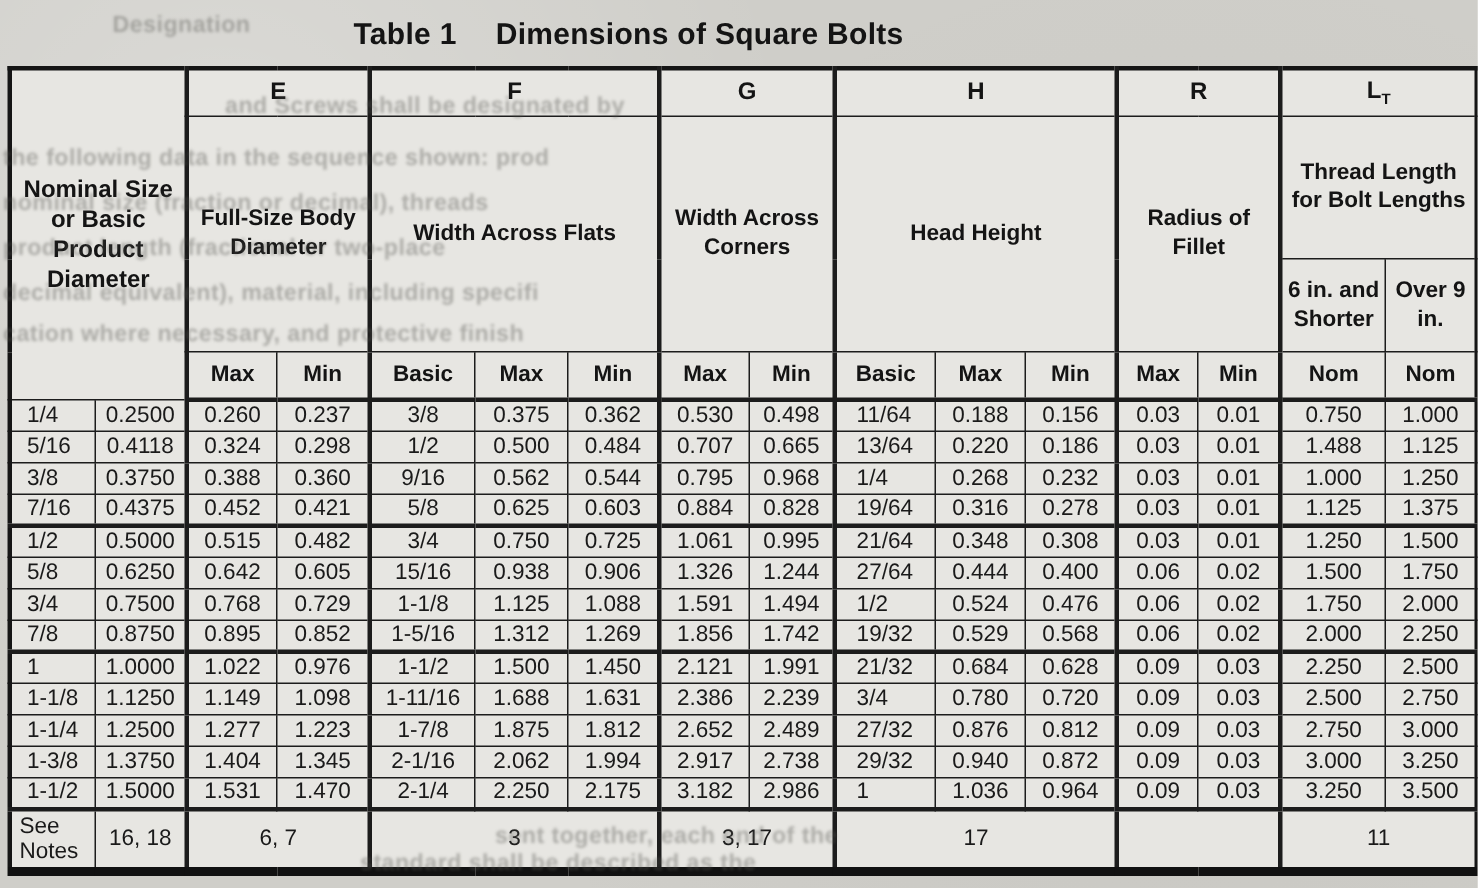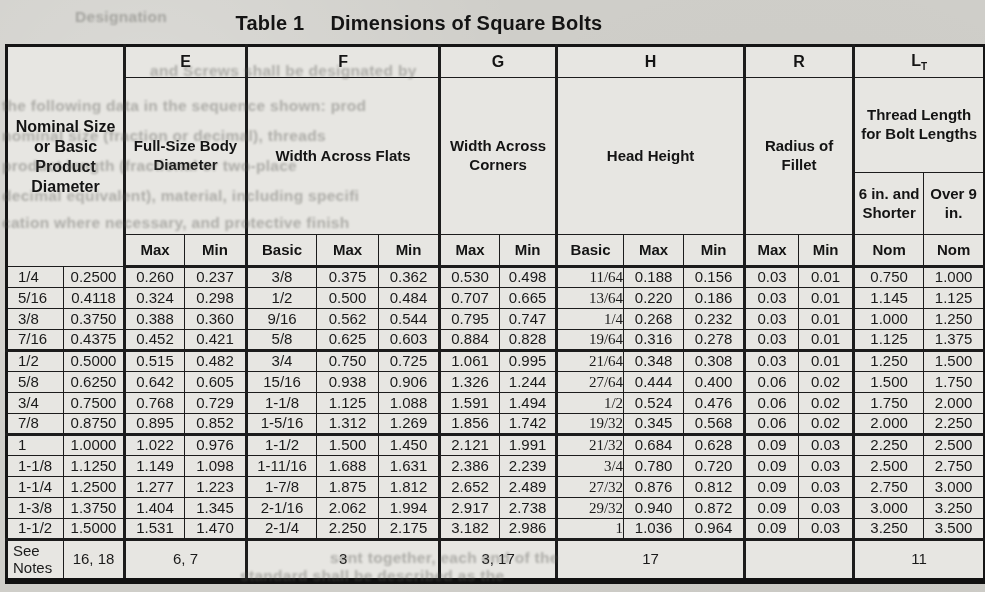--- a/index.html
+++ b/index.html
@@ -36,21 +36,21 @@
   .bR{border-right-width:3px !important;}
   tr.letterRow{height:32px;}
   tr.letterRow th{font-size:16px;}
   tr.descTop{height:95px;}
   tr.descBottom{height:62px;}
   tr.subHead{height:32px;}
   tr.subHead th{border-bottom-width:3px;}
   tbody.data tr{height:21px;border-radius:10px;}
   tbody.g2 tr:first-child td, tbody.g3 tr:first-child td{border-top-width:3px;}
   tbody.data td.c0{text-align:left;padding-left:10px;}
-  tbody.data td.c9{text-align:right;padding-left:13px;font-family:Liberation Serif, serif;}
+  tbody.data td.c9{text-align:left;padding-left:13px;}
   tr.notesRow{height:41px;}
   tr.notesRow td{border-top-width:3px;}
   td.seeNotes{text-align:left;padding-left:5px;line-height:1.15;}
   .sub-t{font-size:10px;vertical-align:-4px;font-weight:700;}
   .ghost{
     position:absolute;z-index:5;pointer-events:none;white-space:nowrap;
     font-weight:700;font-size:15.5px;color:rgba(88,88,82,.40);
     filter:blur(1px);letter-spacing:.3px;
   }
   .g0{left:75px;top:8px;}
@@ -167,33 +167,33 @@
         <td class="c4">1/2</td>
         <td class="c5">0.500</td>
         <td class="bR c6">0.484</td>
         <td class="c7">0.707</td>
         <td class="bR c8">0.665</td>
         <td class="c9">13/64</td>
         <td class="c10">0.220</td>
         <td class="bR c11">0.186</td>
         <td class="c12">0.03</td>
         <td class="bR c13">0.01</td>
-        <td class="c14">1.145</td>
+        <td class="c14">1.488</td>
         <td class="c15">1.125</td>
       </tr>
       <tr>
         <td class="c0">3/8</td>
         <td class="bR c1">0.3750</td>
         <td class="c2">0.388</td>
         <td class="bR c3">0.360</td>
         <td class="c4">9/16</td>
         <td class="c5">0.562</td>
         <td class="bR c6">0.544</td>
         <td class="c7">0.795</td>
-        <td class="bR c8">0.747</td>
+        <td class="bR c8">0.968</td>
         <td class="c9">1/4</td>
         <td class="c10">0.268</td>
         <td class="bR c11">0.232</td>
         <td class="c12">0.03</td>
         <td class="bR c13">0.01</td>
         <td class="c14">1.000</td>
         <td class="c15">1.250</td>
       </tr>
       <tr>
         <td class="c0">7/16</td>
@@ -273,21 +273,21 @@
         <td class="c0">7/8</td>
         <td class="bR c1">0.8750</td>
         <td class="c2">0.895</td>
         <td class="bR c3">0.852</td>
         <td class="c4">1-5/16</td>
         <td class="c5">1.312</td>
         <td class="bR c6">1.269</td>
         <td class="c7">1.856</td>
         <td class="bR c8">1.742</td>
         <td class="c9">19/32</td>
-        <td class="c10">0.345</td>
+        <td class="c10">0.529</td>
         <td class="bR c11">0.568</td>
         <td class="c12">0.06</td>
         <td class="bR c13">0.02</td>
         <td class="c14">2.000</td>
         <td class="c15">2.250</td>
       </tr>
     </tbody>
   <tbody class="data g3">
       <tr>
         <td class="c0">1</td>

